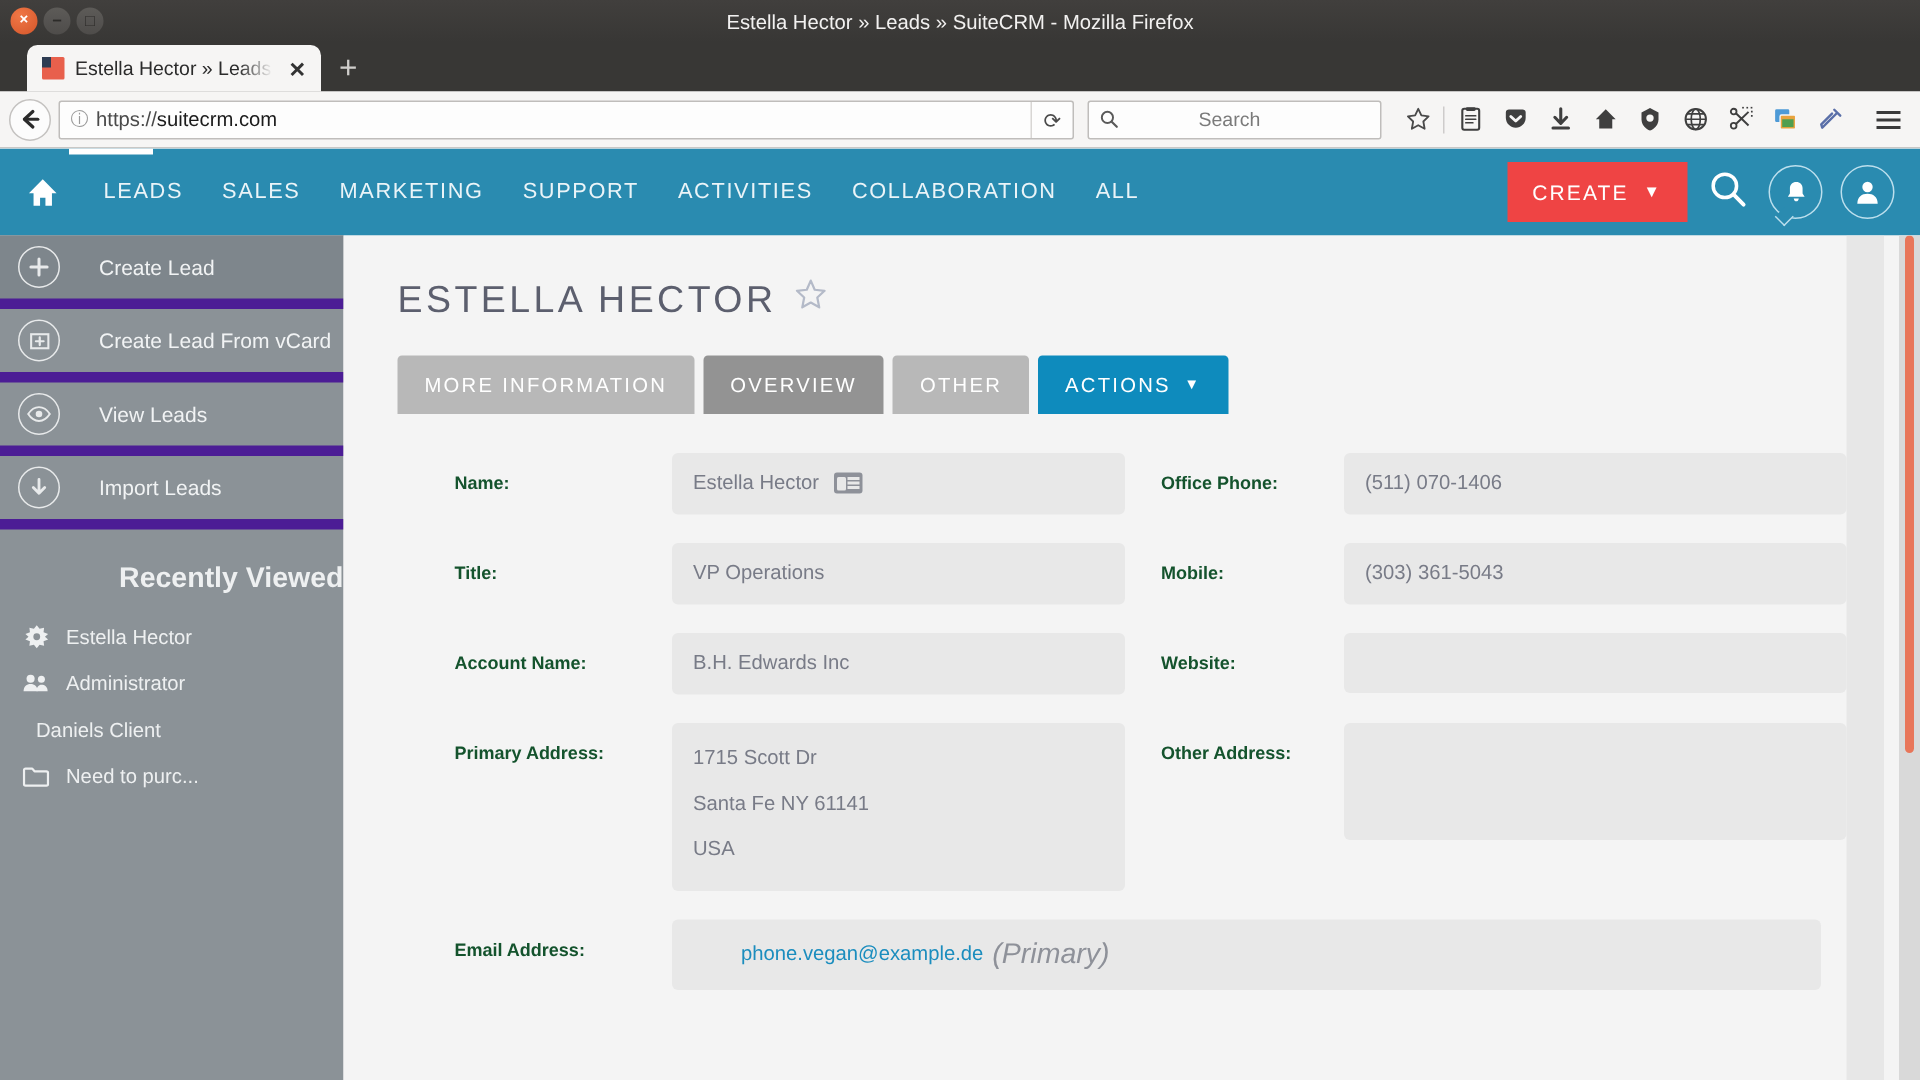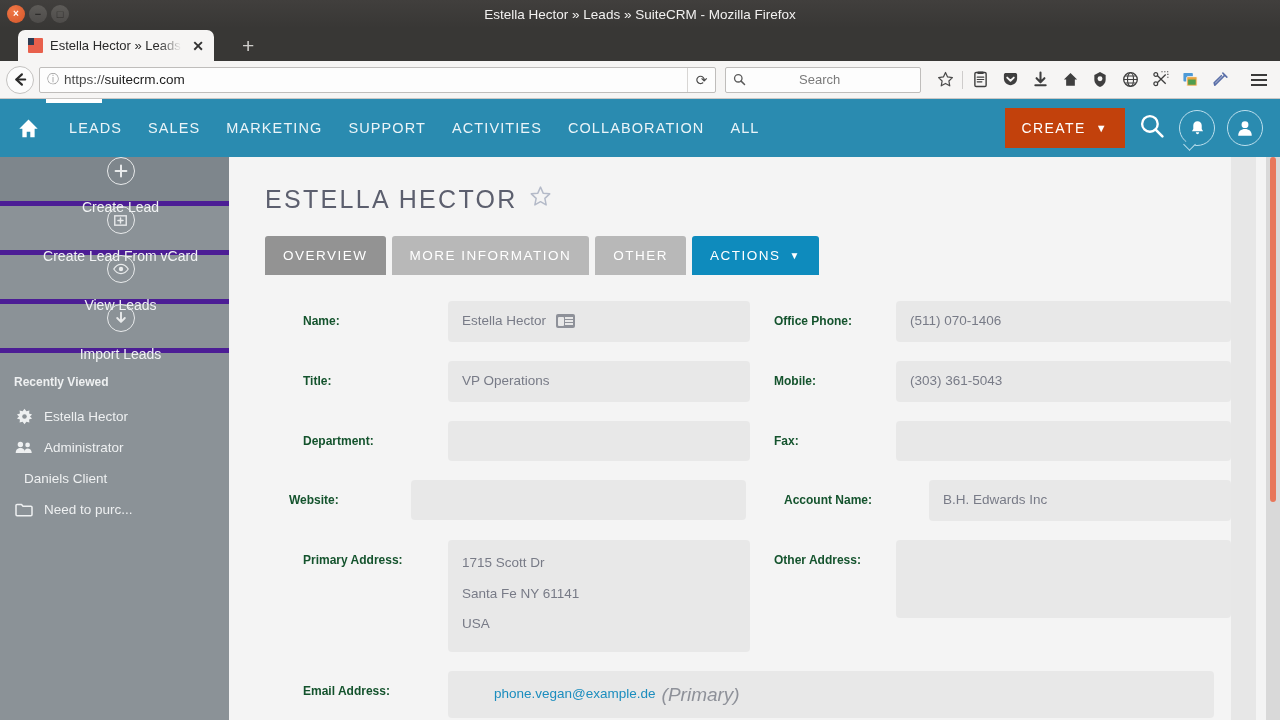--- a/index.html
+++ b/index.html
@@ -27,21 +27,20 @@
     position: absolute; left: 0; right: 0; text-align: center;
     color: #f2f1f0; font-size: 13.5px; font-weight: normal;
     pointer-events: none;
   }
 
   .ff-tabstrip {
     height: 33px;
     background: #383735;
     display: flex; align-items: flex-end;
     padding-left: 18px;
-    gap: 16px;
   }
   .ff-tab {
     height: 31px; width: 196px;
     background: #f6f5f4;
     border-radius: 7px 7px 0 0;
     display: flex; align-items: center;
     padding: 0 8px 0 10px;
     gap: 7px;
     position: relative;
     overflow: hidden;
@@ -107,46 +106,47 @@
   }
   .nav-indicator { position:absolute; top:0; left:46px; width:56px; height:4px; background:#fff; }
   .home-icon { width: 56px; display:flex; align-items:center; justify-content:center; }
   .crm-menu { display: flex; align-items: center; gap: 0; justify-content: flex-end; }
   .crm-menu a {
     color: #eaf4f8; font-size: 14.5px; letter-spacing: 1.1px;
     padding: 0 13px; text-decoration: none; white-space: nowrap;
   }
   .crm-nav-right { margin-left: auto; display:flex; align-items:center; gap: 12px; padding-right: 17px; }
   .btn-create {
-    background: #c2410c; color: #fff; font-size: 14px; letter-spacing: 1.4px;
+    background: #ef4444; color: #fff; font-size: 14px; letter-spacing: 1.4px;
     padding: 12px 17px; display:flex; align-items:center; gap:10px;
   }
   .circle-btn {
     width: 36px; height: 36px; border-radius: 50%; border: 1.6px solid #bcdfed;
     display:flex; align-items:center; justify-content:center;
   }
 
   .crm-body { display: flex; height: 563px; }
 
   
   .sidebar { width: 229px; flex: 0 0 229px; background: #8b9297; position: relative; }
   .side-action {
-    height: 49px; display: flex; align-items: center; gap: 14px;
+    height: 49px; display: flex; align-items: center; gap: 26px;
     padding-left: 12px;
-    border-bottom: 5px solid #4c1d95;
-    color: #f1f3f4; font-size: 14px; flex-direction: column;
+    border-bottom: 7px solid #4c1d95;
+    color: #f1f3f4; font-size: 14px;
   }
   .side-action:first-child { background: #7e868c; }
   .circ-ico {
     width: 28px; height: 28px; flex:0 0 28px; border-radius: 50%;
     border: 1.5px solid #e8eaeb; display:flex; align-items:center; justify-content:center;
   }
   .recent-title {
-    color: #eef0f1; font-size: 12px; font-weight: bold;
+    color: #eef0f1; font-size: 19px; font-weight: bold;
     padding: 22px 0 12px 14px;
+    text-align: right;
   }
   .recent-item {
     display: flex; align-items: center; gap: 10px;
     padding: 4px 0 4px 14px; height: 31px;
     color: #eef0f1; font-size: 13.5px;
   }
   .recent-ico { width: 20px; flex: 0 0 20px; display:flex; align-items:center; justify-content:center; }
   .side-collapse {
     position: absolute; right: -29px; top: 14px;
     width: 28px; height: 28px; background: #8b9297;
@@ -463,22 +463,22 @@
         <div class="page-title">
           <span>ESTELLA HECTOR</span>
           <span>
             <svg width="23" height="23" viewBox="0 0 20 20">
               <path d="M10 1.8 L12.3 7.1 L18 7.7 L13.8 11.6 L14.9 17.3 L10 14.5 L5.1 17.3 L6.2 11.6 L2 7.7 L7.7 7.1 Z" fill="none" stroke="#b4bac8" stroke-width="1.3" stroke-linejoin="round"></path>
             </svg>
           </span>
         </div>
 
         <div class="tabs">
+          <div class="tab">MORE INFORMATION</div>
           <div class="tab active">OVERVIEW</div>
-          <div class="tab">MORE INFORMATION</div>
           <div class="tab">OTHER</div>
           <div class="tab actions">
             <span>ACTIONS</span>
             <span style="font-size:10px;">▼</span>
           </div>
         </div>
 
         <div class="panel">
 
           <div class="frow">
@@ -499,39 +499,29 @@
             <div class="fcell left">
               <span class="flabel">Title:</span>
               <span class="fvalue">VP Operations</span>
             </div>
             <div class="fcell right">
               <span class="flabel">Mobile:</span>
               <span class="fvalue">(303) 361-5043</span>
             </div>
           </div>
 
+
           <div class="frow">
             <div class="fcell left">
-              <span class="flabel">Department:</span>
-              <span class="fvalue"></span>
-            </div>
-            <div class="fcell right">
-              <span class="flabel">Fax:</span>
-              <span class="fvalue"></span>
-            </div>
-          </div>
-
-          <div class="frow">
+              <span class="flabel">Account Name:</span>
+              <span class="fvalue">B.H. Edwards Inc</span>
+            </div>
             <div class="fcell right">
               <span class="flabel">Website:</span>
               <span class="fvalue"></span>
-            </div>
-            <div class="fcell left">
-              <span class="flabel">Account Name:</span>
-              <span class="fvalue">B.H. Edwards Inc</span>
             </div>
           </div>
 
           <div class="frow">
             <div class="fcell left">
               <span class="flabel">Primary Address:</span>
               <span class="fvalue tall">
                 <div>1715 Scott Dr</div>
                 <div>Santa Fe NY   61141</div>
                 <div>USA</div>

